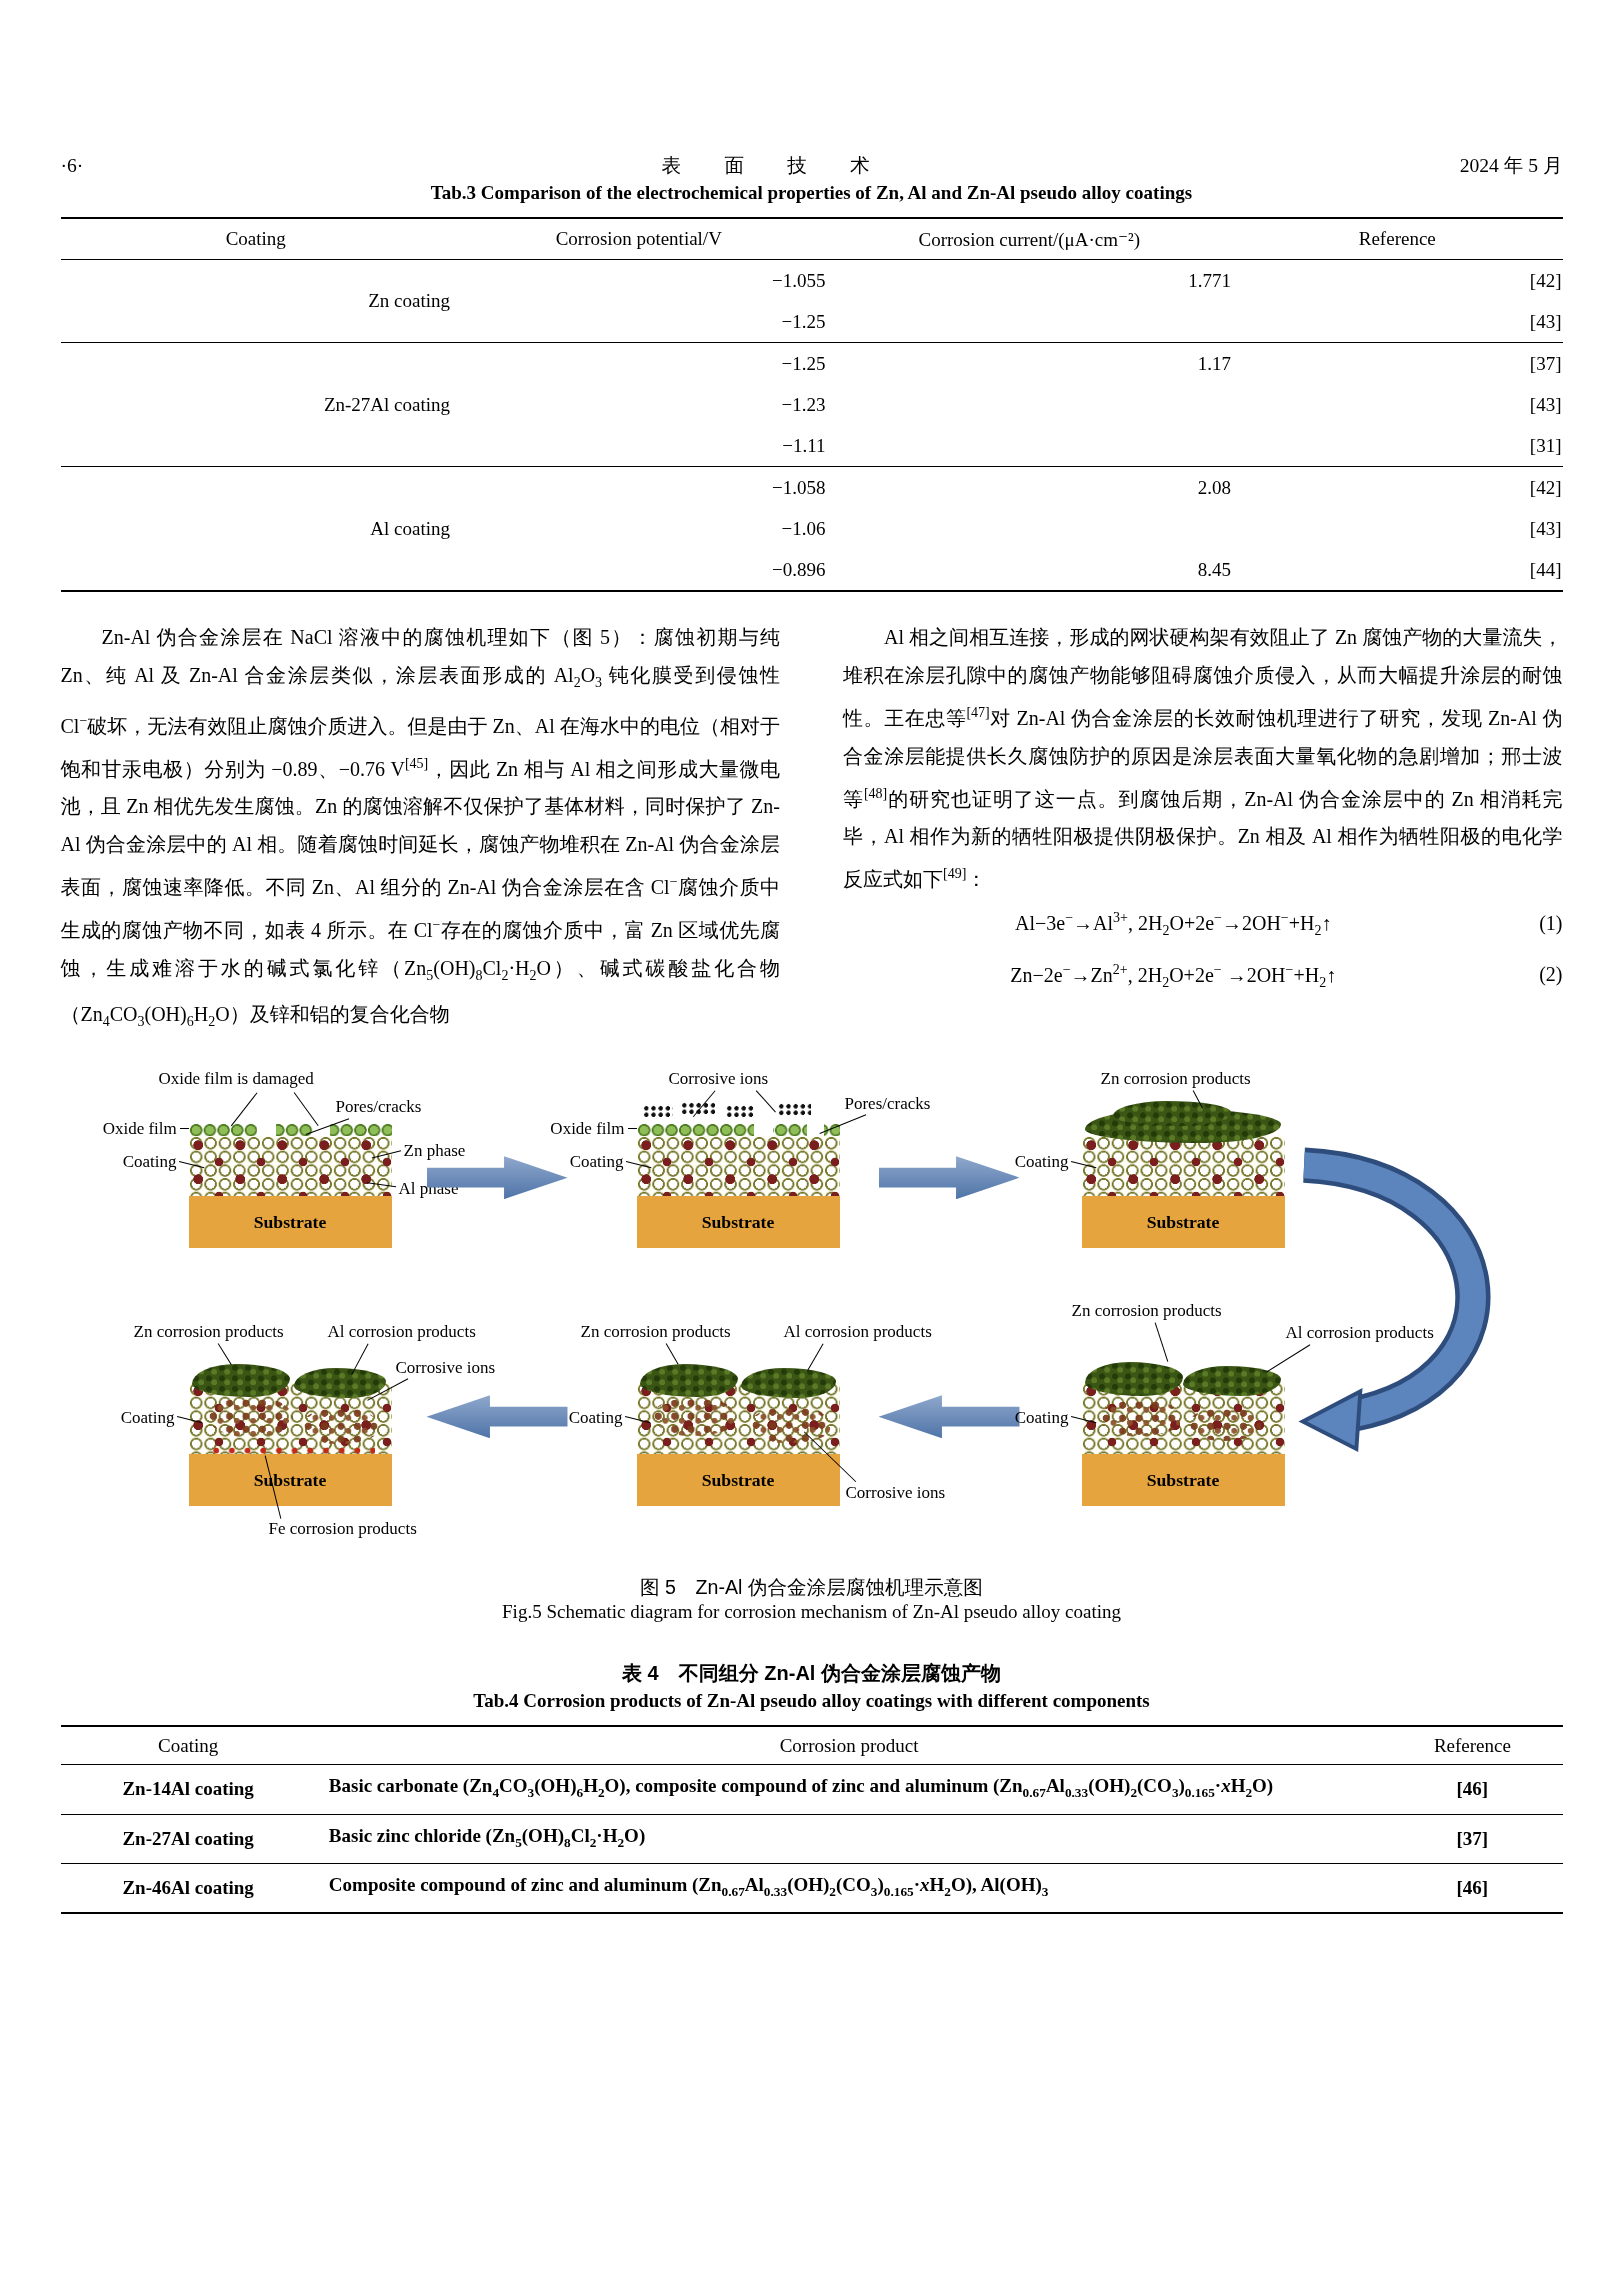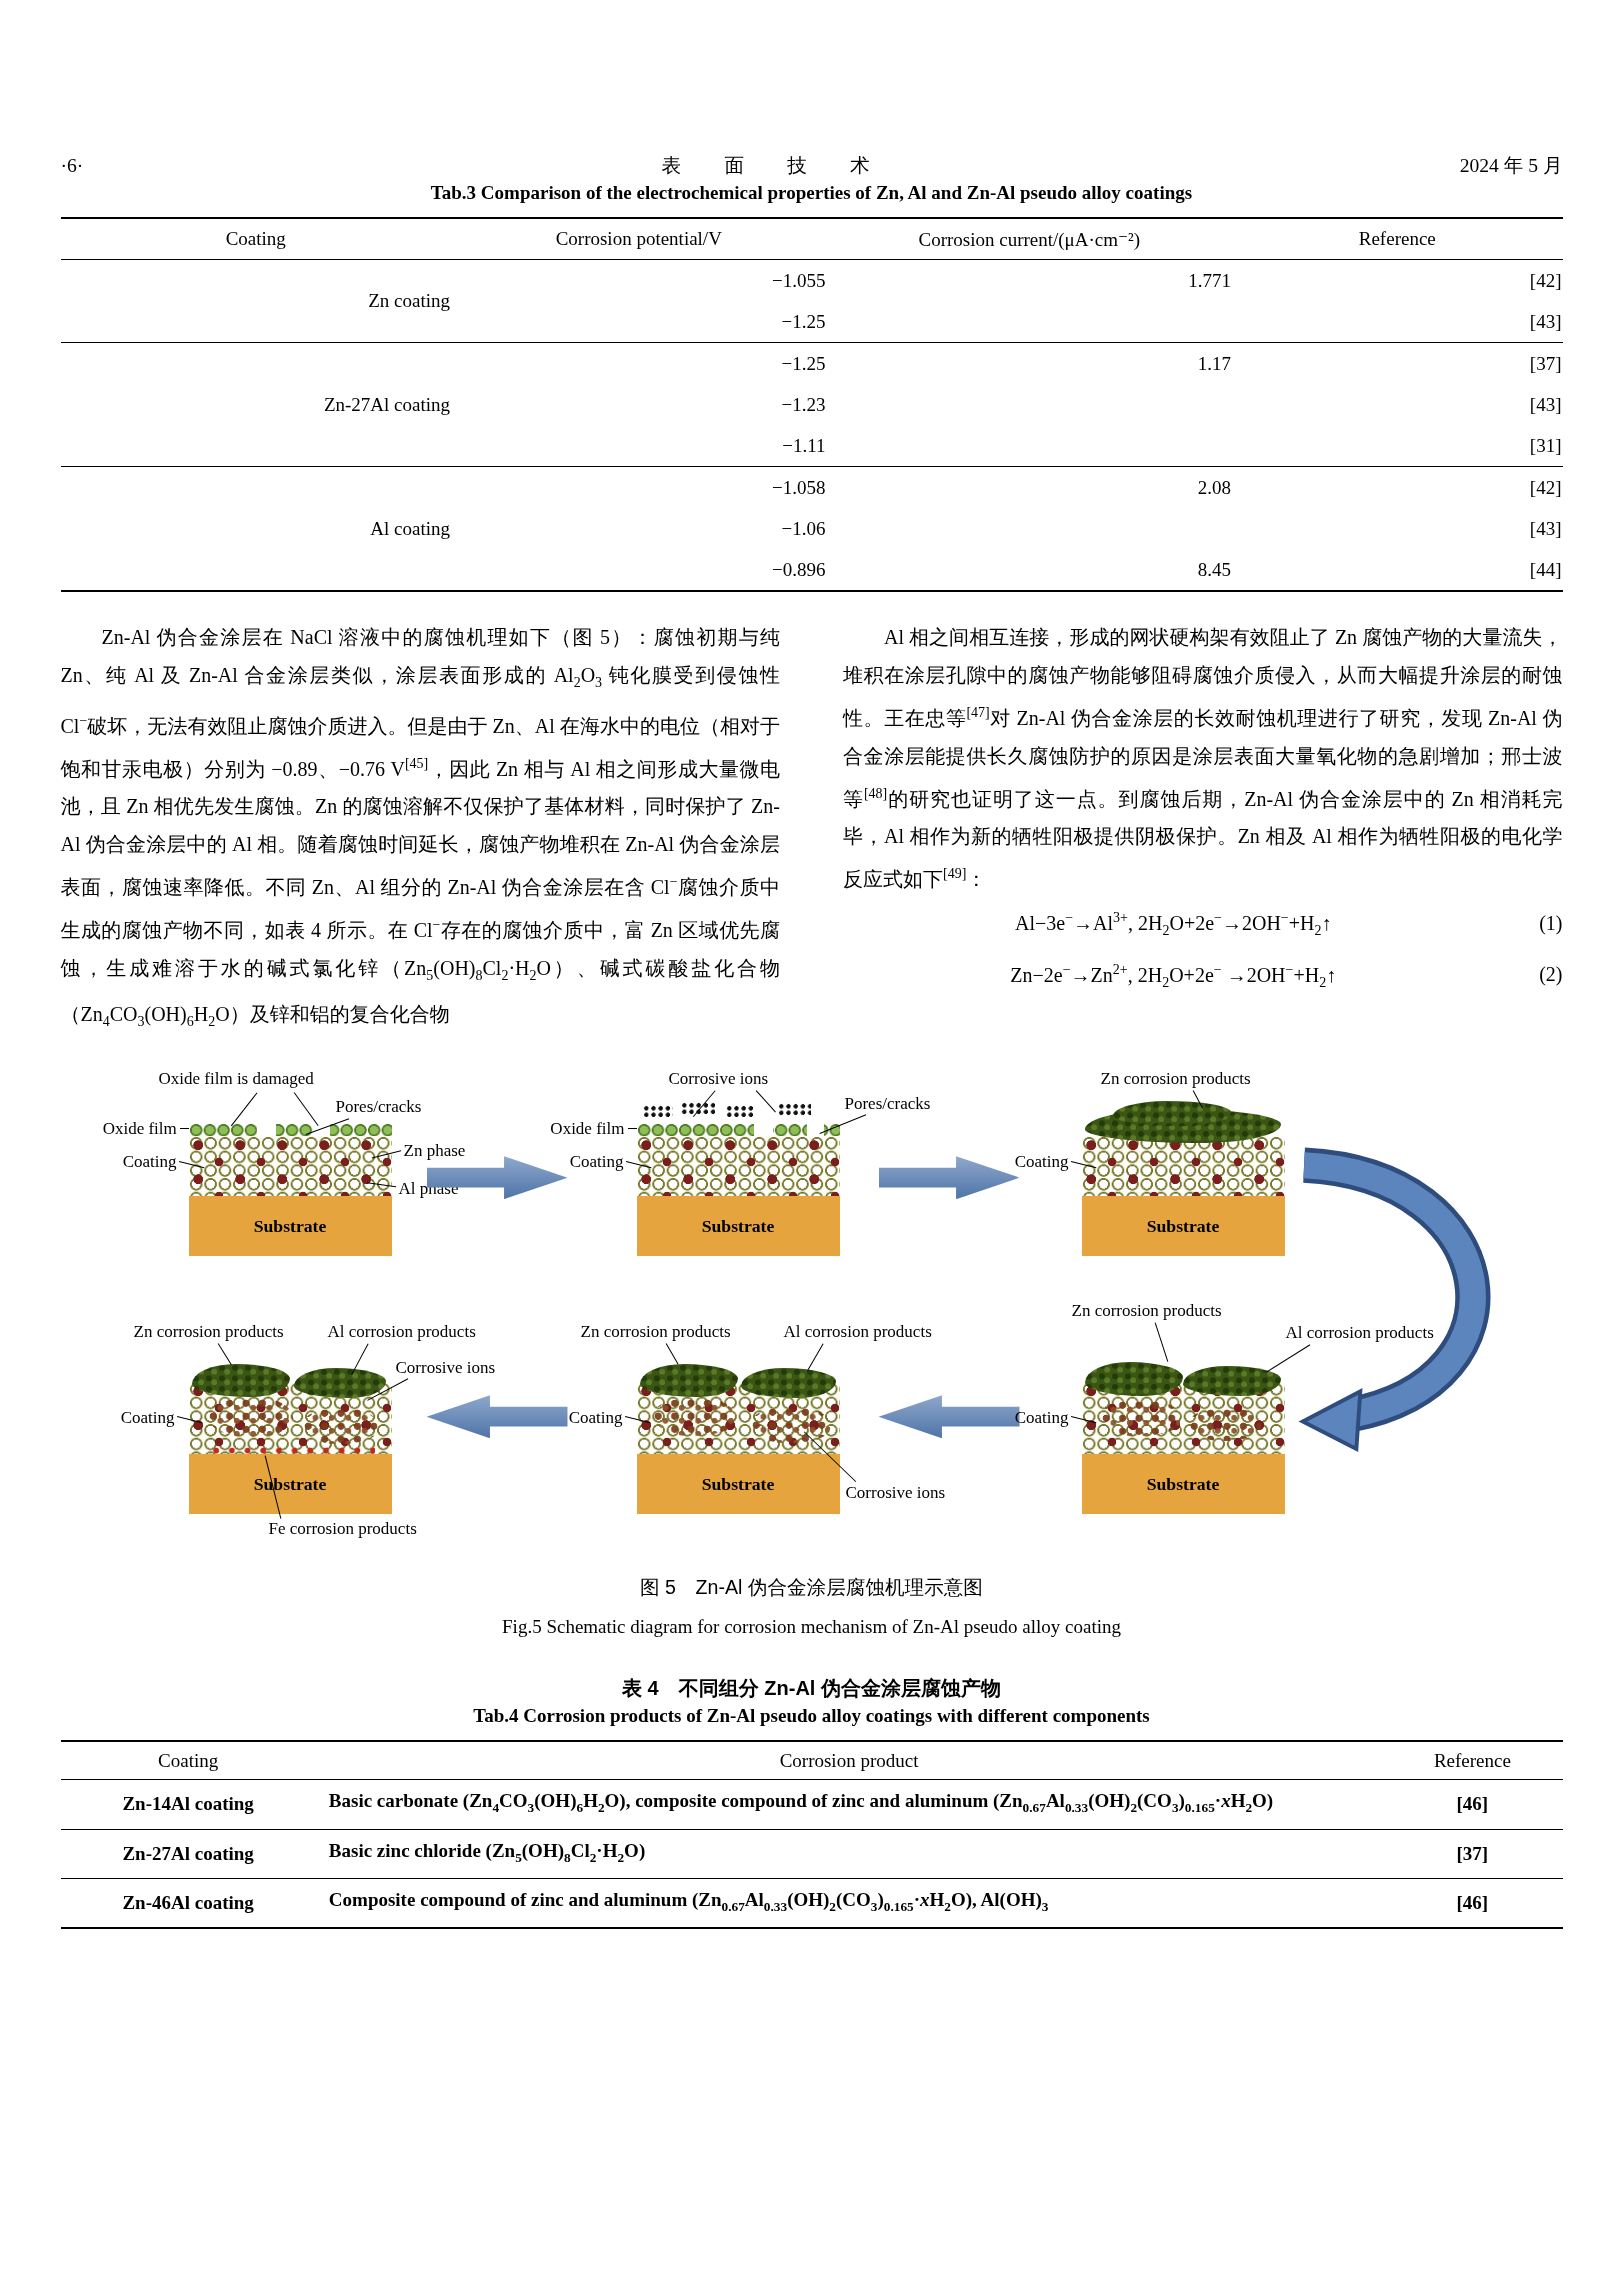--- a/index.html
+++ b/index.html
@@ -41,21 +41,21 @@
   .eq{display:flex;align-items:baseline;font-size:20px;line-height:39px;}
   .eq .f{flex:1;text-align:center;}
   .eq .n{width:59px;text-align:right;}
 
   
   .fig{position:relative;width:1502px;height:489px;margin-top:27.5px;}
   .fig .flbl{position:absolute;font-size:17px;white-space:nowrap;line-height:19.6px;}
   .fig .r{text-align:right;}
   .ln{position:absolute;height:1.3px;background:#000;transform-origin:0 50%;display:block;}
   .substrate{position:absolute;background:#e6a43e;display:flex;align-items:center;justify-content:center;
-             font-weight:bold;font-size:17.7px;width:203px;height:60px;}
+             font-weight:bold;font-size:17.7px;width:203px;height:52px;}
   .coat{position:absolute;width:203px;background-color:#fefef7;
     background-image:
       radial-gradient(circle 5.2px at 9.2px 9.2px,#7a1e1e 0 4.6px,transparent 5.2px),
       radial-gradient(circle 4.6px at 30px 26px,#7a1e1e 0 3.9px,transparent 4.6px),
       radial-gradient(circle 6.5px at 7.2px 7.2px,#ffffff 0 4.3px,#77772e 4.3px 5.9px,transparent 6.5px);
     background-size:42px 34px,42px 34px,14.4px 13.7px;}
   .oxide{position:absolute;height:14.4px;
     background-image:radial-gradient(circle 5.9px at 7.2px 7.2px,#8fbe58 0 4.3px,#4e7b22 4.3px 5.9px,transparent 6.5px);
     background-size:13.7px 14.4px;}
   .gap{position:absolute;height:15.7px;background:#ffffff;}
@@ -73,21 +73,21 @@
       radial-gradient(circle 3.3px at 12.4px 9.8px,#8b512b 0 2.6px,transparent 3.3px);
     background-size:16.4px 13px;}
   .fep{position:absolute;
     background-image:radial-gradient(circle 3.3px at 5.2px 4.6px,#c22a1a 0 2.6px,transparent 3.3px);
     background-size:15.7px 9.2px;}
   .ar,.al-ar{position:absolute;background:linear-gradient(180deg,#8fa8cc,#4f74a8);}
   .ar{clip-path:polygon(0% 27%,55% 27%,55% 0%,100% 50%,55% 100%,55% 73%,0% 73%);}
   .al-ar{clip-path:polygon(100% 27%,45% 27%,45% 0%,0% 50%,45% 100%,45% 73%,100% 73%);}
 
   .figcap-zh{font-family:"Liberation Sans","DejaVu Sans",sans-serif;font-size:19.6px;text-align:center;margin-top:17px;}
-  .figcap-en{font-size:19px;text-align:center;margin-top:15px;}
+  .figcap-en{font-size:19px;text-align:center;margin-top:0;}
 </style>
 </head>
 <body>
 
 <div class="page">
 <div class="content">
 
   <div class="runhead">
     <span>·6·</span>
     <span class="jtitle">表　面　技　术</span>

